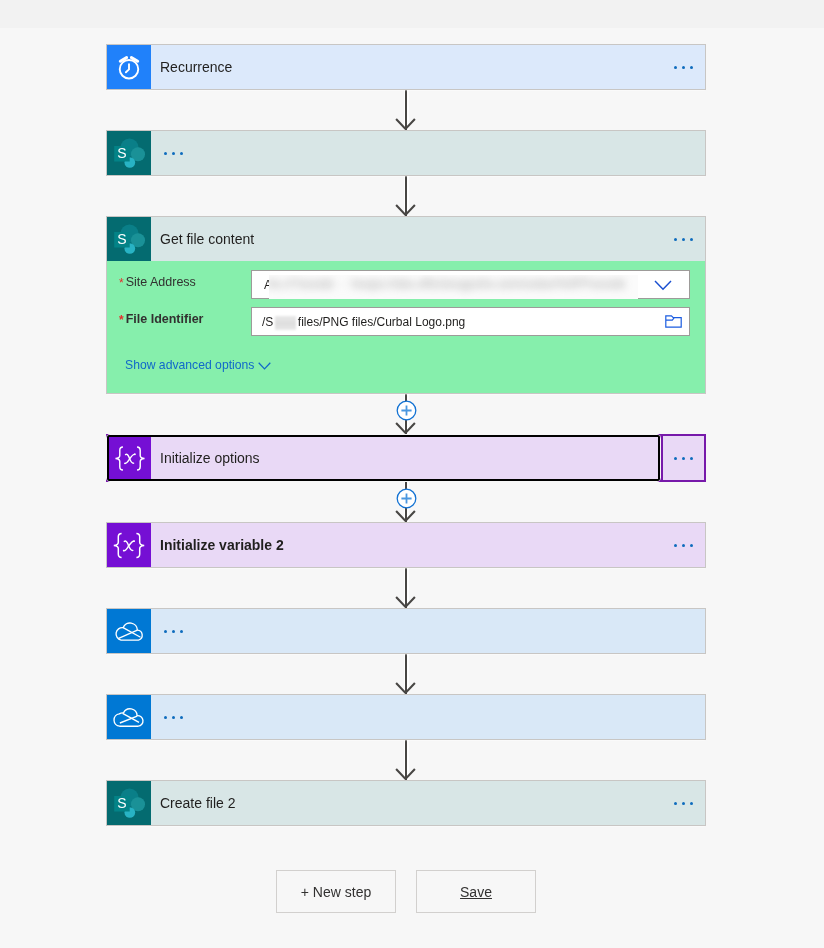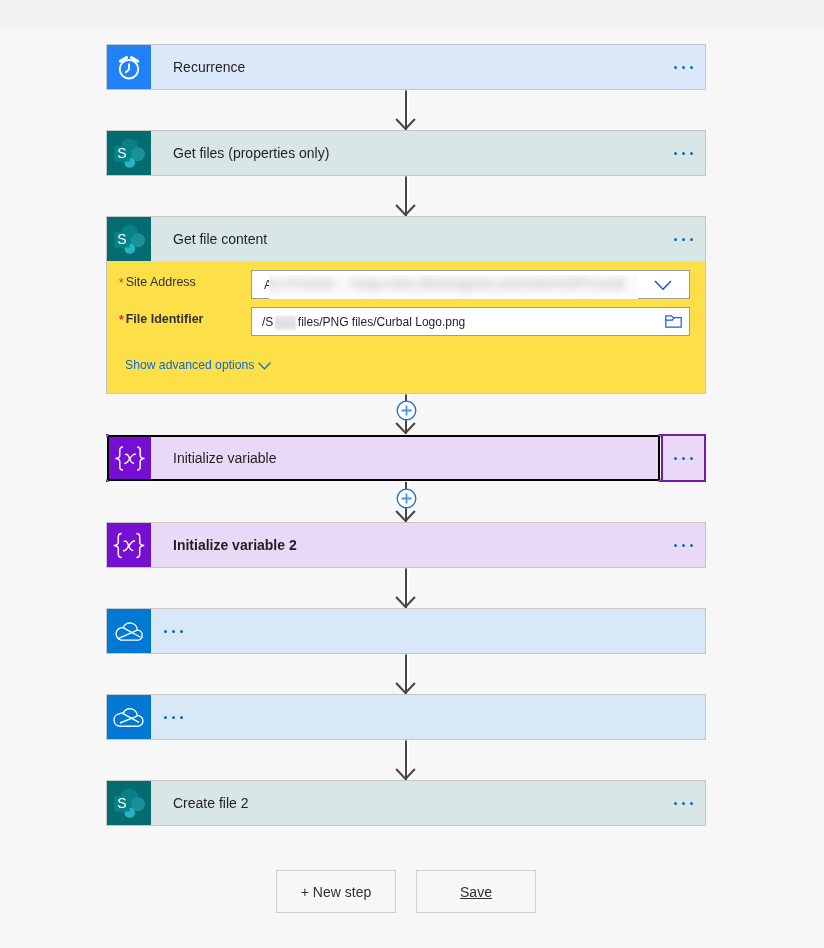--- a/index.html
+++ b/index.html
@@ -7,35 +7,35 @@
        font-family:"Liberation Sans",sans-serif;overflow:hidden;position:relative;
        -webkit-font-smoothing:antialiased;}
   .topband{position:absolute;left:0;top:0;width:824px;height:28px;background:#f2f2f2;}
 
   
   .card{position:absolute;left:106px;width:600px;box-sizing:border-box;
         border:1px solid #c8c6c4;background:#fff;
         box-shadow:0 1.5px 1.5px -1px rgba(255,255,255,0.95);}
   .card-head{display:flex;align-items:stretch;height:44px;}
   .icon-box{width:44px;flex:0 0 44px;display:flex;align-items:center;justify-content:center;}
-  .card-title{flex:1;display:flex;align-items:center;padding-left:22px;
+  .card-title{flex:1;display:flex;align-items:center;padding-left:9px;
               font-size:14px;color:#201f1e;}
   .card-title .sub{color:#605e5c;margin-left:5px;}
   .menu-btn{width:44px;flex:0 0 44px;display:flex;align-items:center;justify-content:center;}
   .dots{display:flex;gap:5px;}
   .dots i{width:3px;height:3px;border-radius:50%;background:#0f6cbd;display:block;}
 
   
   .conn{position:absolute;left:404px;width:5px;background:#484644;
         border-left:1px solid #fff;border-right:2px solid #fff;box-sizing:border-box;}
   .arrowhead{position:absolute;left:395px;width:21px;height:12px;}
   .plusc{position:absolute;left:396px;width:21px;height:21px;}
 
   
-  .card-body{position:absolute;left:0;top:44px;right:0;bottom:0;background:#fde047;}
+  .card-body{position:absolute;left:0;top:44px;right:0;bottom:0;background:#86efac;}
   .redact{position:absolute;display:block;overflow:hidden;}
   .redact-blur{position:absolute;display:block;white-space:nowrap;color:#9e9e9e;
           font-family:"Liberation Sans",sans-serif;filter:blur(4.0px);}
   .redact-box{position:absolute;display:block;
           background:linear-gradient(180deg,#e9e9e9 0%,#dedede 55%,#e9e9e9 100%);
           filter:blur(1.0px);}
   .f-label{font-size:12.5px;color:#323130;white-space:nowrap;}
   .req{color:#e62c2c;margin-right:2px;font-size:12px;position:relative;top:1px;}
   .f-ctl{position:relative;box-sizing:border-box;border:1px solid #9d9b99;
          background:#fff;display:flex;align-items:center;font-size:13px;color:#201f1e;}
@@ -120,23 +120,20 @@
   <div class="card-head">
     <div class="icon-box" style="background:#046b70;">
         <svg width="44" height="44" viewBox="0 0 44 44">
         <circle cx="22.5" cy="16.6" r="9.1" fill="#0a7f88"></circle>
         <circle cx="31.0" cy="23.3" r="7.0" fill="#1a9197"></circle>
         <circle cx="22.8" cy="31.5" r="5.35" fill="#28b3c4"></circle>
         <rect x="7.2" y="15.0" width="15.5" height="15.5" fill="#038387"></rect>
         <text x="14.95" y="27.4" text-anchor="middle" fill="#ffffff" font-family="Liberation Sans,sans-serif" font-size="14">S</text>
       </svg>
       </div>
-    <div class="card-title">
-        <span>Get files (properties only)</span>
-      </div>
     <div class="menu-btn">
         <span class="dots">
           <i></i>
           <i></i>
           <i></i>
         </span>
       </div>
   </div>
 </div>
 
@@ -218,21 +215,21 @@
         </g>
         <g fill="none" stroke="#ffffff" stroke-width="1.45" stroke-linecap="round">
           <path d="M17.3 18.4 C18.8 17.4 19.9 18.8 20.8 20.8 C22.1 23.8 23.3 27.9 25.8 27.4"></path>
           <path d="M26.8 18.2 C25.2 17.9 23.2 20.7 21.5 23.2 C19.8 25.7 18.5 28.0 16.9 27.6"></path>
         </g>
         <circle cx="27.1" cy="18.1" r="0.95" fill="#ffffff"></circle>
         <circle cx="16.8" cy="27.6" r="0.95" fill="#ffffff"></circle>
       </svg>
       </div>
     <div class="card-title">
-        <span>Initialize variable</span>
+        <span>Initialize options</span>
       </div>
   </div>
 
   <div class="menu-btn" style="position:absolute;left:555px;top:0;width:45px;height:48px;box-sizing:border-box;
               border:2px solid #7719aa;background:#e9d9f6;display:flex;align-items:center;justify-content:center;">
     <span class="dots">
         <i></i>
         <i></i>
         <i></i>
       </span>

